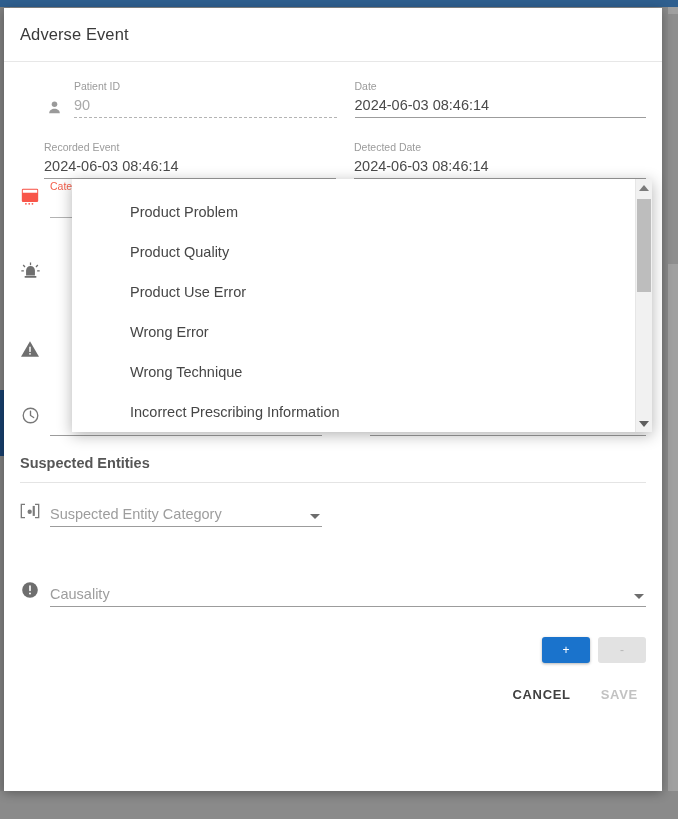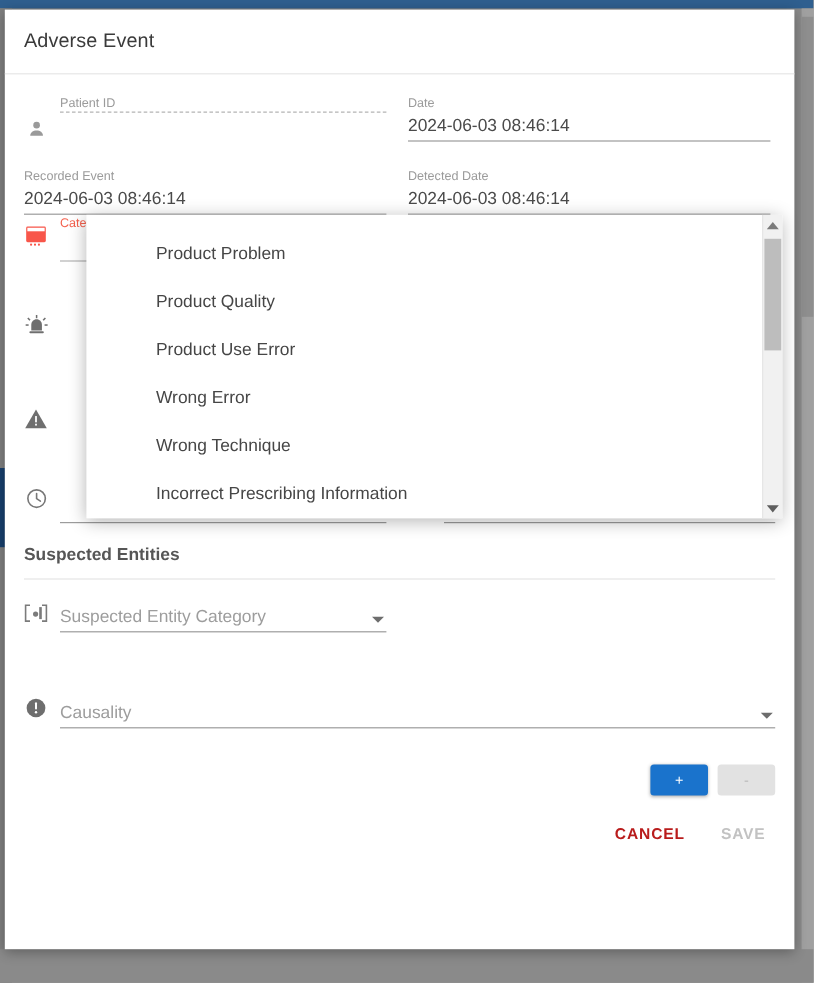--- a/index.html
+++ b/index.html
@@ -23,21 +23,21 @@
     position:absolute;left:4px;top:8px;width:658px;height:783px;
     background:#ffffff;
     box-shadow:0 2px 10px rgba(0,0,0,.32);
   }
   #dialog-header{height:53px;border-bottom:1px solid #e7e7e7;display:flex;align-items:center;}
   #dialog-title{padding-left:16px;font-size:16.5px;color:#3a3a3a;letter-spacing:.1px;}
 
   #dialog-body{position:relative;padding:0 16px;}
 
   
-  .row{display:flex;gap:18px;}
+  .row{display:flex;gap:18px;margin-left:24px;}
   .field{position:relative;padding-left:30px;box-sizing:border-box;}
   .field.half{width:302px;}
   .fld-icon{position:absolute;left:0;top:18px;width:20px;height:20px;color:#767676;
             display:flex;align-items:center;justify-content:center;}
   .fld-label{font-size:10.5px;color:#9b9b9b;line-height:14px;height:14px;}
   .fld-label.error{color:#f4604d;}
   .fld-value{font-size:14.5px;color:#4a4a4a;line-height:22px;height:23px;padding-top:1px;}
   .fld-value.disabled{color:#a9a9a9;}
   .fld-value.placeholder{color:#9d9d9d;}
   .underline{height:1px;background:#9c9c9c;}
@@ -79,21 +79,21 @@
 
   
   #btn-row{display:flex;justify-content:flex-end;gap:8px;padding-top:30px;}
   .sq-btn{width:48px;height:26px;border:none;border-radius:3px;font-size:12px;color:#fff;
           cursor:pointer;line-height:26px;text-align:center;padding:0;}
   #add-btn{background:#1a73cc;box-shadow:0 1px 3px rgba(0,0,0,.3);}
   #remove-btn{background:#e2e2e2;color:#b9b9b9;}
   #action-row{display:flex;justify-content:flex-end;gap:14px;padding-top:18px;}
   .txt-btn{background:none;border:none;font-size:13px;font-weight:bold;letter-spacing:.7px;
            cursor:pointer;padding:6px 8px;}
-  #cancel-btn{color:#b91c1c;text-align:center;}
+  #cancel-btn{color:#404040;text-align:center;}
   #save-btn{color:#c2c2c2;}
 </style>
 </head>
 <body>
 
 <div id="app-backdrop"></div>
 <div id="top-blue-bar"></div>
 <div id="left-gutter"></div>
 <div id="left-navy-band"></div>
 <div id="right-scroll-track">
@@ -112,20 +112,21 @@
     <div class="row" id="block-1">
 
       <div class="field half">
         <span class="fld-icon">
           <svg width="17" height="17" viewBox="0 0 24 24" fill="#9a9a9a">
             <circle cx="12" cy="7.5" r="3.9"></circle>
             <path d="M4.5 20c0-4.1 3.4-6.3 7.5-6.3s7.5 2.2 7.5 6.3z"></path>
           </svg>
         </span>
         <div class="fld-label">Patient ID</div>
+        <div class="fld-value disabled">90</div>
         <div class="underline dotted"></div>
       </div>
 
       <div class="field half" style="padding-left:0;">
         <div class="fld-label">Date</div>
         <div class="fld-value">2024-06-03 08:46:14</div>
         <div class="underline"></div>
       </div>
     </div>
 

